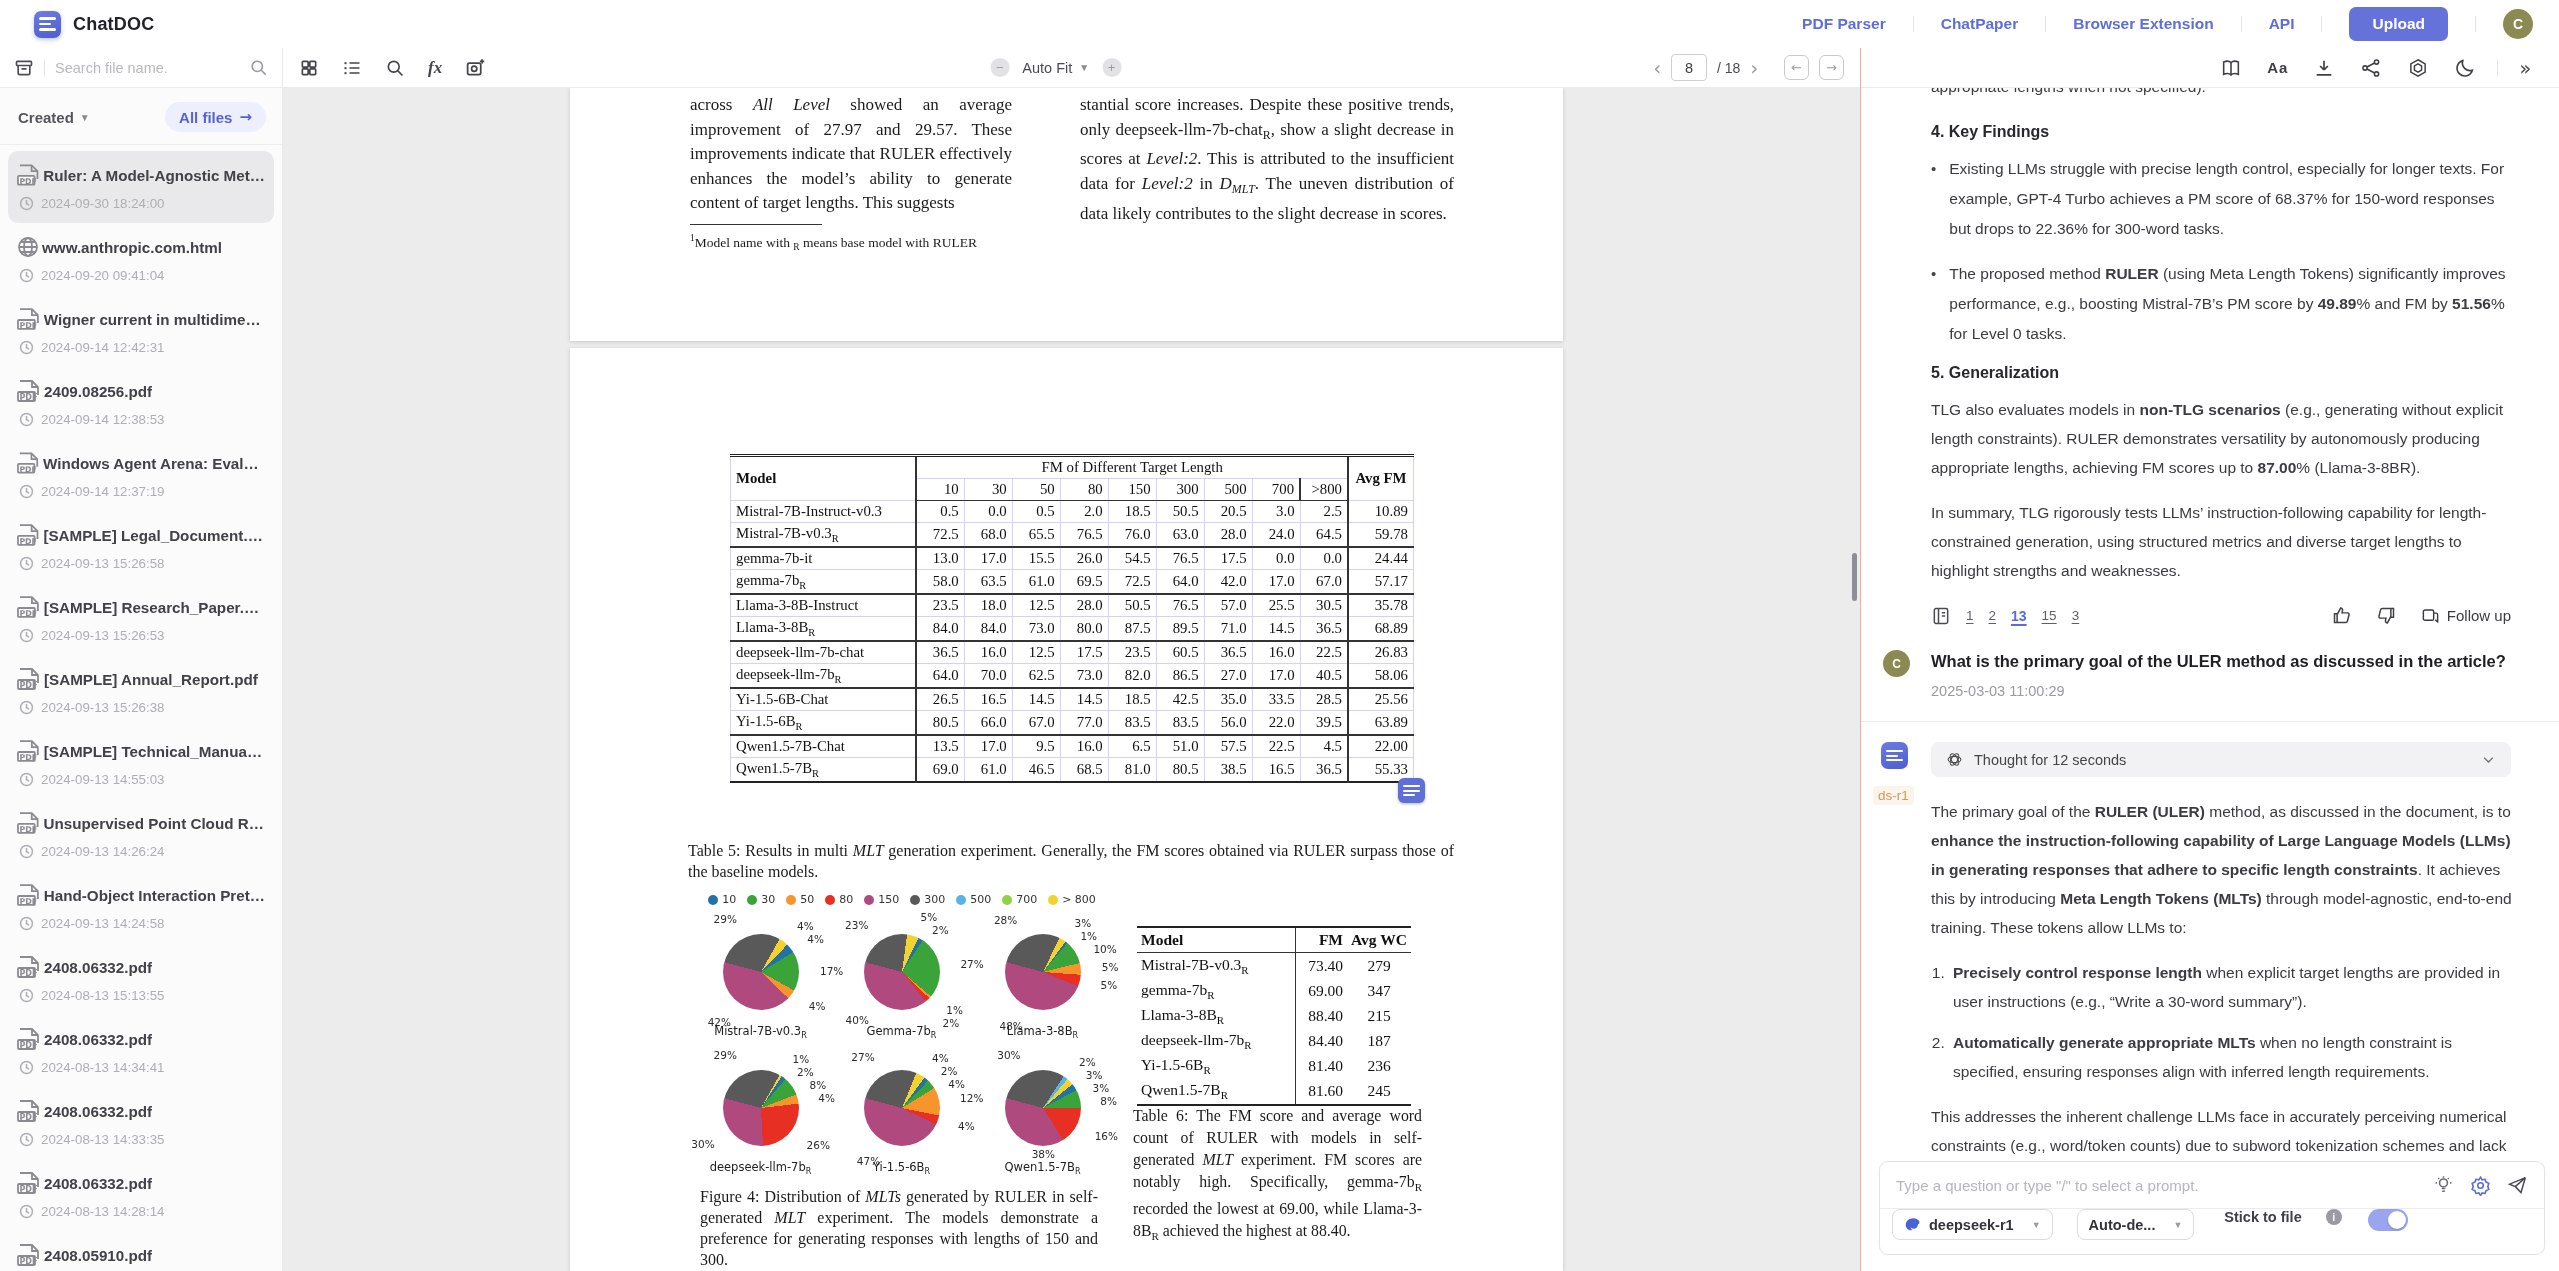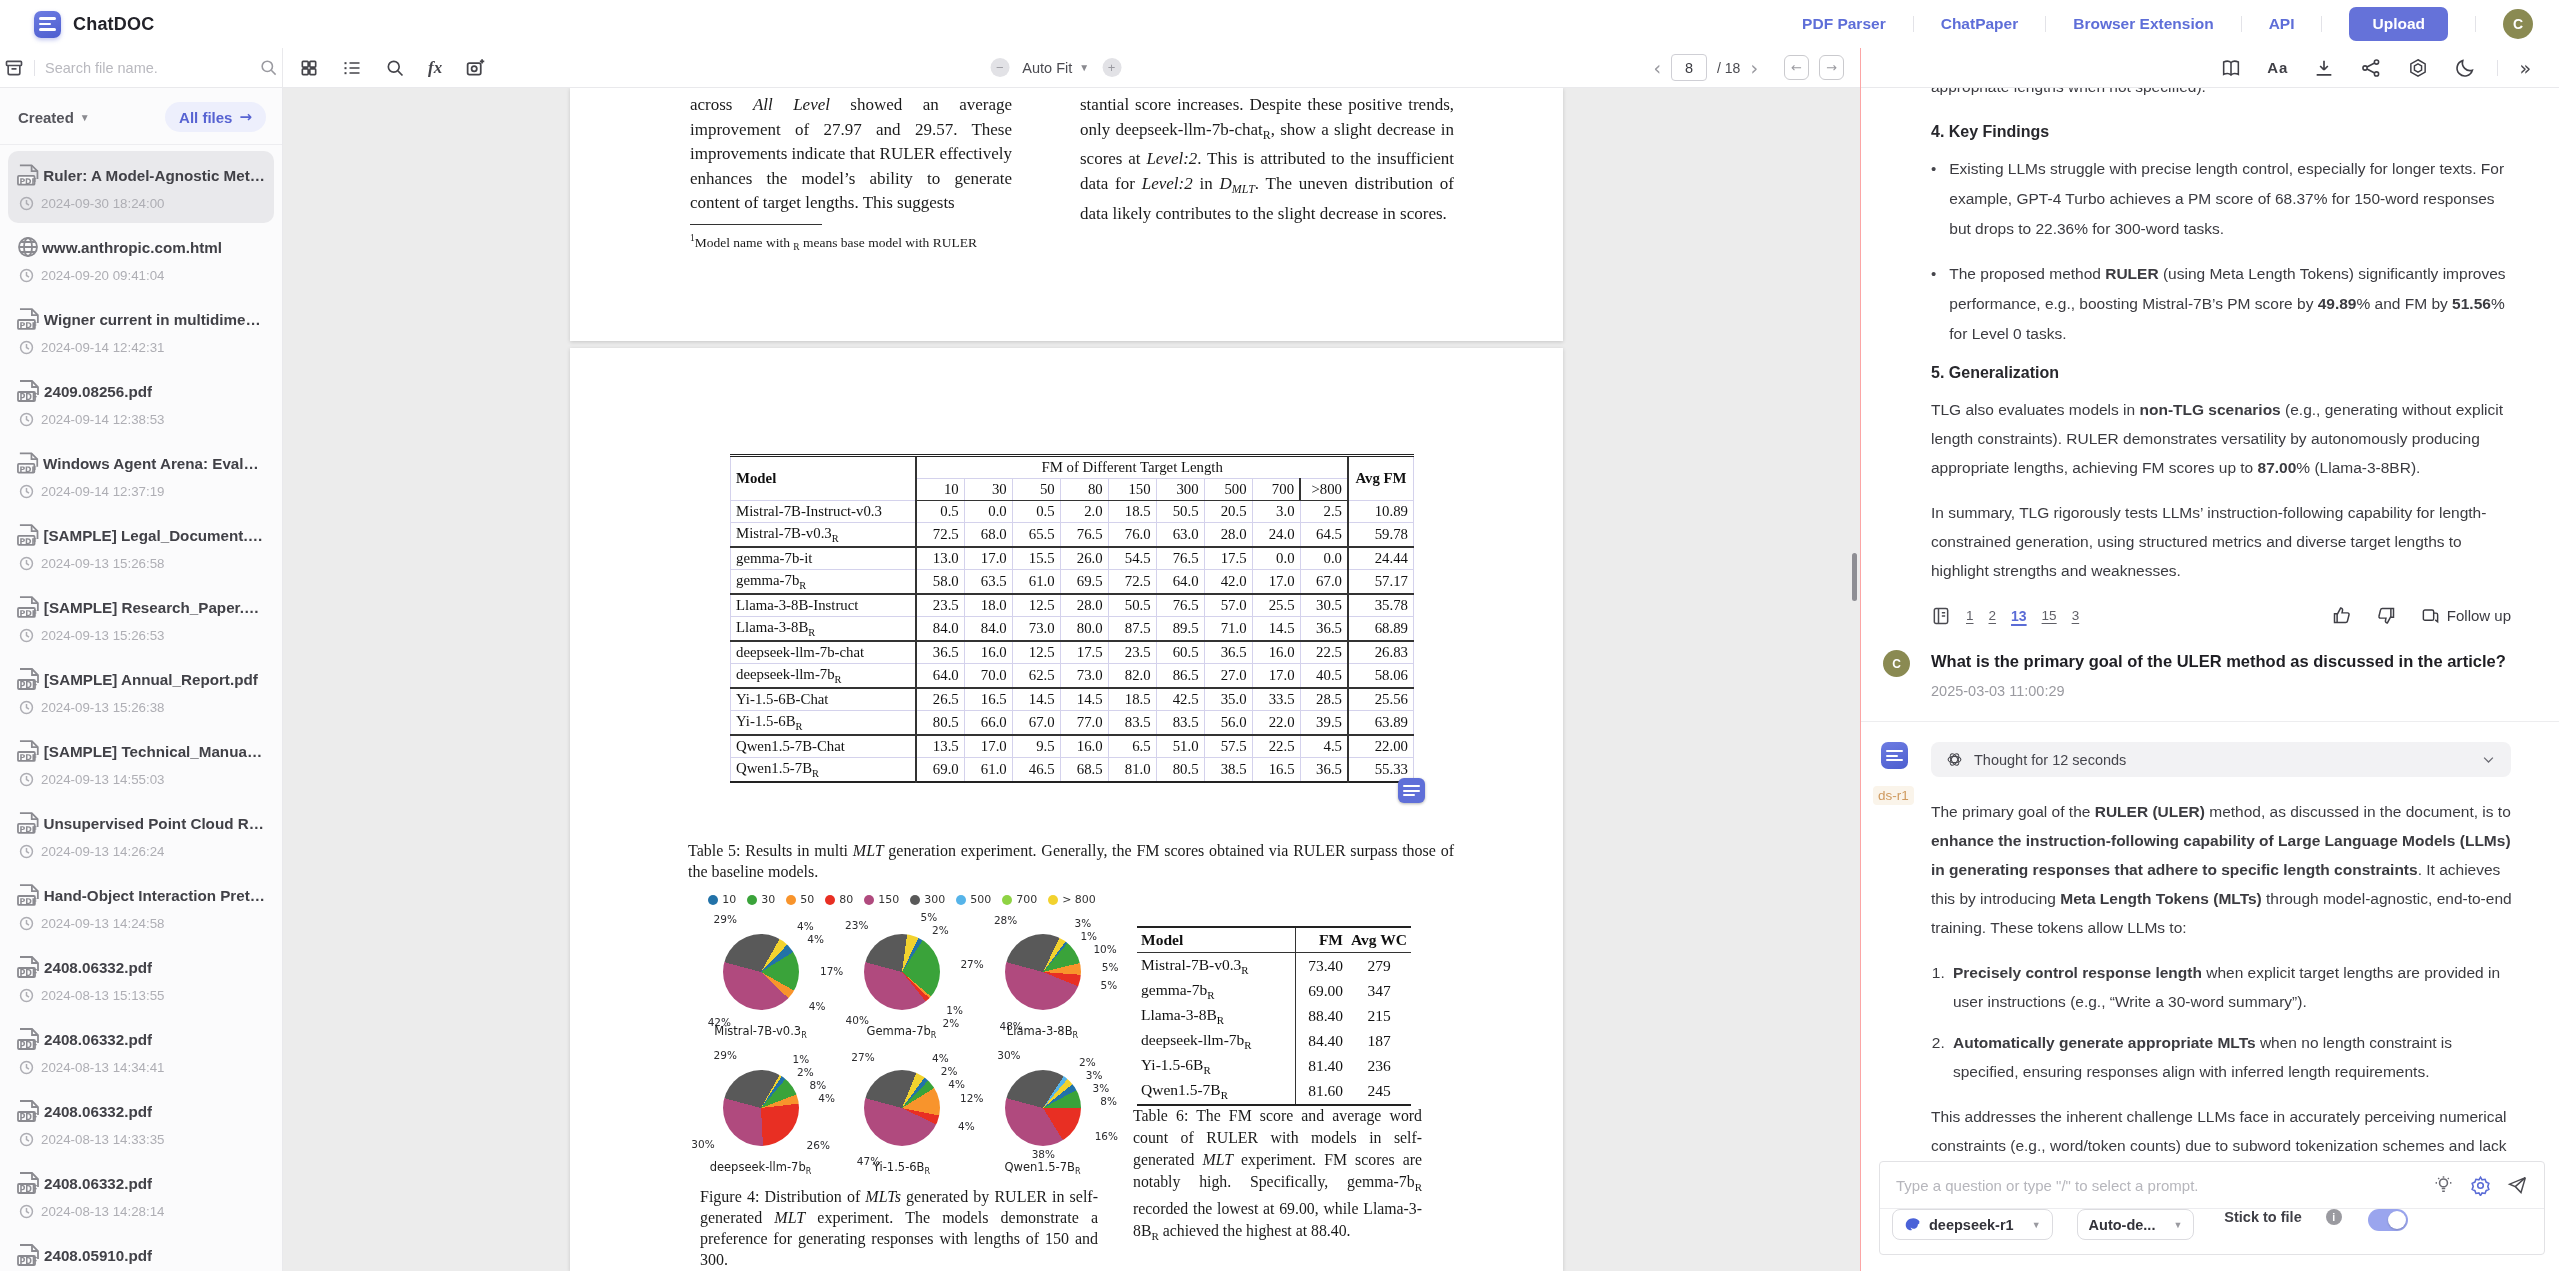--- a/index.html
+++ b/index.html
@@ -20,21 +20,21 @@
   .nav-div{width:1px;height:16px;background:#e3e3e8;margin:0 27px}
   .upload-btn{background:#6572d9;color:#fff;font-size:15.5px;font-weight:600;border:none;border-radius:7px;padding:8px 23px;cursor:pointer;font-family:inherit}
   .avatar{width:30px;height:30px;border-radius:50%;background:#8a8a52;color:#fff;font-size:14px;font-weight:700;display:flex;align-items:center;justify-content:center}
 
   
   .cols{display:flex;height:1223px}
   .toolbar{height:40px;background:#fff;border-bottom:1px solid #e9e9ec;display:flex;align-items:center;flex:none}
 
   
   .sidebar{width:283px;flex:none;background:#fbfbfc;border-right:1px solid #e9e9ec;display:flex;flex-direction:column;overflow:hidden}
-  .side-toolbar{padding:0 4px;gap:10px}
+  .side-toolbar{padding:0 14px;gap:10px}
   .vdiv{width:1px;height:16px;background:#e3e3e8}
   .search-wrap{display:flex;align-items:center;flex:1}
   .search-input{border:none;outline:none;background:transparent;font-size:14.5px;flex:1;color:#45454c;font-family:inherit}
   .search-input::placeholder{color:#b9b9bf}
   .filter-row{display:flex;align-items:center;padding:14px 16px 12px 18px}
   .created-lbl{font-size:15px;font-weight:600;color:#55555c;cursor:pointer}
   .caret{font-size:10px;color:#8a8a90;margin-left:6px}
   .allfiles{margin-left:auto;background:#edeffc;color:#5763d2;font-size:15px;font-weight:600;border-radius:16px;padding:6px 14px;display:flex;gap:7px;align-items:center;cursor:pointer}
   .hrline{height:1px;background:#ededf0;margin:0 0 4px}
   #file-list{flex:1;overflow:hidden;padding:2px 8px}
@@ -132,21 +132,21 @@
   .answer{position:relative}
   .a-avatar{position:absolute;left:-50px;top:0;width:27px;height:27px;border-radius:7px;background:linear-gradient(160deg,#6d7ce2,#4d5ecf);display:flex;flex-direction:column;justify-content:center;gap:2.5px;padding:0 5px}
   .a-avatar i{display:block;height:2px;background:#fff;border-radius:2px}
   .a-avatar i:nth-child(2){width:70%}
   .model-tag{position:absolute;left:-58px;top:44px;font-size:13.5px;color:#cf9a5f;background:#faf4ea;padding:2px 5px;border-radius:4px}
   .thought-bar{display:flex;align-items:center;gap:11px;background:#f2f2f4;border-radius:8px;height:35px;padding:0 15px;margin-bottom:20px;cursor:pointer;color:#45454c}
   .thought-txt{font-size:14.5px}
   .thought-bar .chev{margin-left:auto}
   .alist{margin:4px 0 16px 18px;width:566px}
   .alist li{font-size:15.5px;line-height:29px;color:#3b3b40;margin-bottom:12px;padding-left:4px}
-  .composer{position:absolute;left:18px;right:14px;bottom:16px;border:1px solid #e2e2e5;border-radius:4px;background:#fff}
+  .composer{position:absolute;left:18px;right:14px;bottom:16px;border:1px solid #e2e2e5;border-radius:9px;background:#fff}
   .comp-row1{display:flex;align-items:center;height:47px;padding:0 16px;gap:16px;border-bottom:1px solid #ececef}
   .comp-input{flex:1;border:none;outline:none;font-size:15px;font-family:inherit;color:#45454c}
   .comp-input::placeholder{color:#b6b6bc}
   .comp-row2{display:flex;align-items:flex-start;height:45px;padding:0 12px;gap:24px}
   .pill{display:flex;align-items:center;gap:8px;border:1px solid #dcdce0;border-radius:8px;height:31px;padding:0 11px;cursor:pointer}
   .pill-label{font-size:14.5px;font-weight:600;color:#33333a}
   .pill .caret{margin-left:10px;color:#9a9aa0}
   .stick-lbl{font-size:14.5px;font-weight:600;color:#3f3f46;margin-left:6px}
   .info-dot{width:16px;height:16px;border-radius:50%;background:#9a9aa0;color:#fff;font-size:10.5px;font-weight:700;display:flex;align-items:center;justify-content:center;font-style:normal}
   .toggle{width:40px;height:22px;border-radius:11px;background:#9aa5ee;position:relative;cursor:pointer;margin-left:2px}

